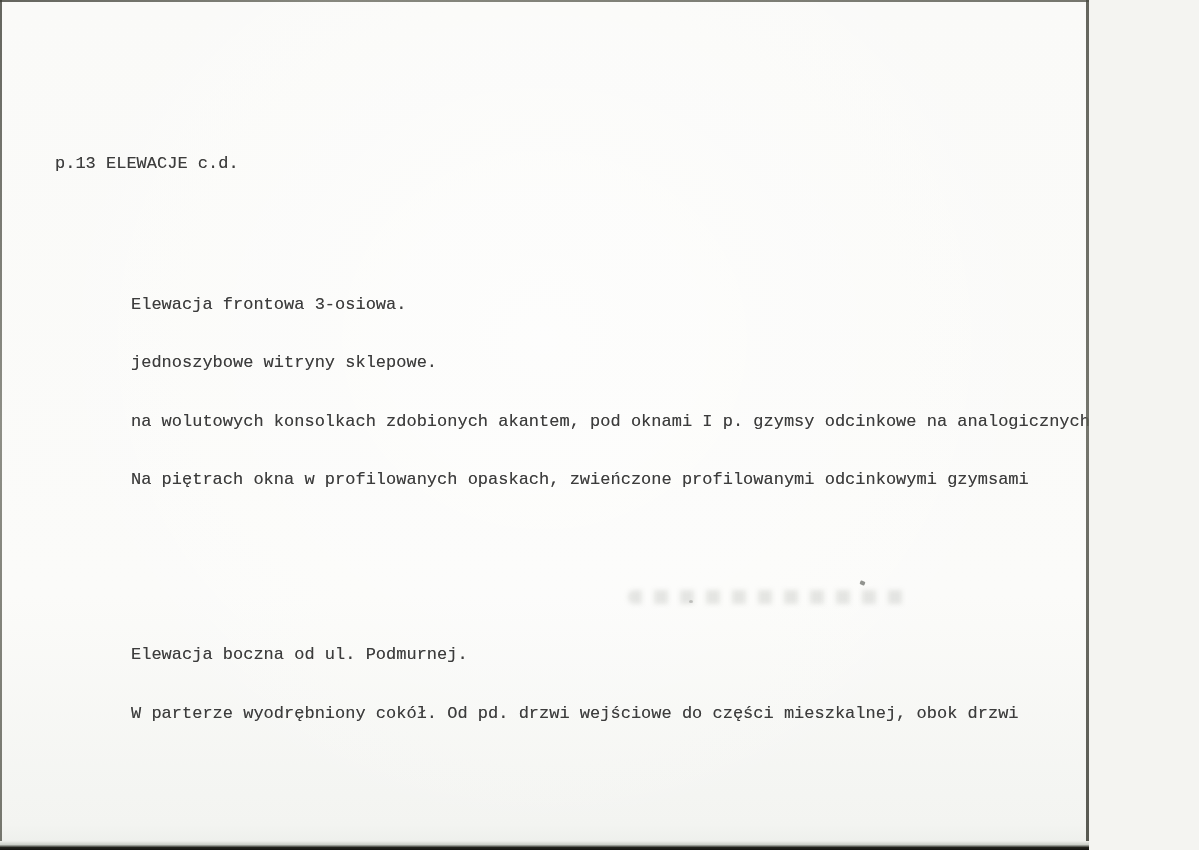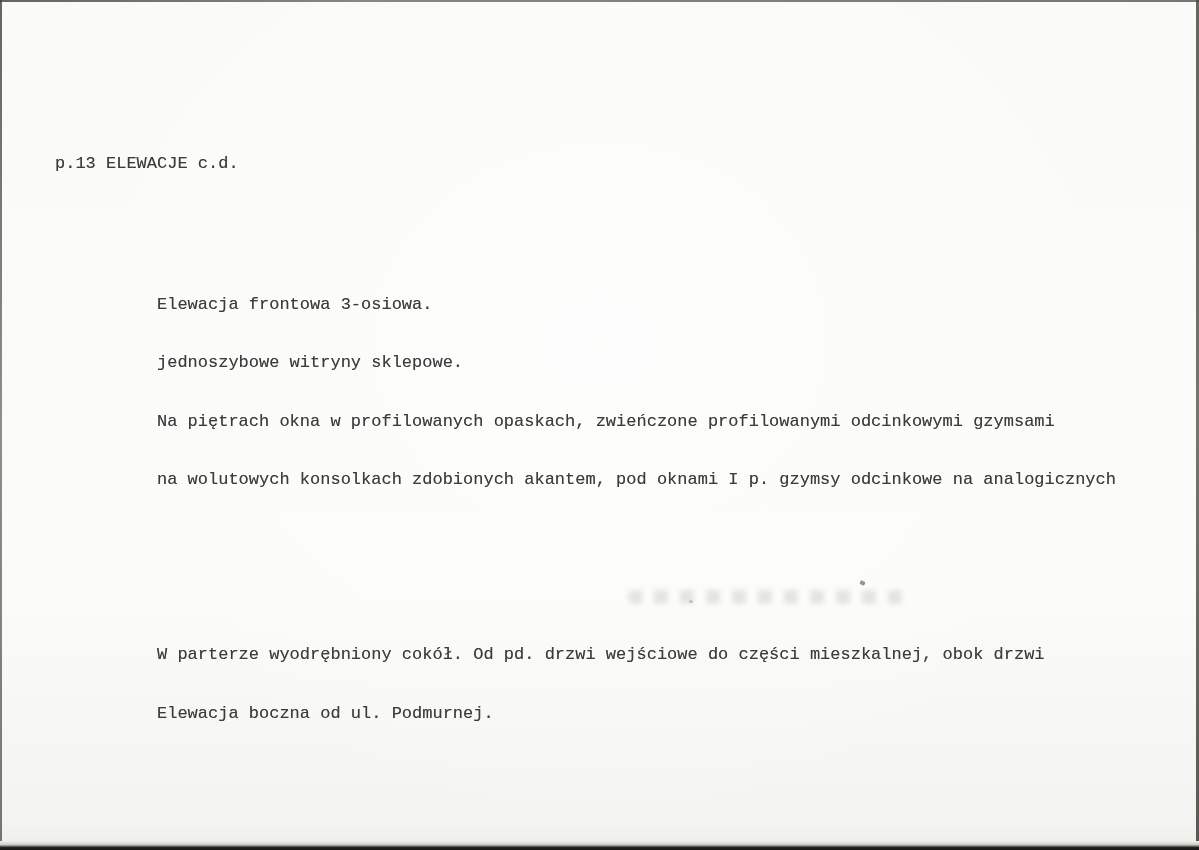--- a/index.html
+++ b/index.html
@@ -5,21 +5,21 @@
   html, body {
     margin: 0;
     padding: 0;
     width: 1199px;
     height: 850px;
     overflow: hidden;
     background: #f4f4f1;
   }
   .scan-page {
     position: relative;
-    width: 1199px;
+    width: 1089px;
     height: 850px;
     background:
       radial-gradient(ellipse at 50% 40%, rgba(255,255,255,0.6), rgba(0,0,0,0) 70%),
       linear-gradient(180deg, #fafaf8 0%, #fbfbf9 70%, #f3f4f1 97%, #eceeea 100%);
     font-family: "Liberation Mono", "DejaVu Sans Mono", monospace;
     font-size: 17px;
     line-height: 19.5px;
     color: #3c3c3c;
     text-shadow: 0 0 0.5px rgba(70,70,70,0.55);
   }
@@ -47,42 +47,42 @@
              background: rgba(110,112,105,0.35); border-radius:50%; }
 
   .doc {
     position: absolute;
     left: 55px;
     top: 95px;
     width: 1110px;
     white-space: pre;
   }
   .page-header { margin-bottom: 24px; }
-  .para { margin-bottom: 19px; margin-left: 102px; }
+  .para { margin-bottom: 19px; margin-left: 76px; }
   .line { height: 19.5px; }
 </style>
 </head>
 <body>
 
 <div class="scan-page">
 
   <div class="doc">
 
     <div class="page-header line">p.13 ELEWACJE c.d.</div>
 
     <div class="para">
       <div class="line">Elewacja frontowa 3-osiowa.</div>
       <div class="line">jednoszybowe witryny sklepowe.</div>
+      <div class="line">na wolutowych konsolkach zdobionych akantem, pod oknami I p. gzymsy odcinkowe na analogicznych</div>
       <div class="line">Na piętrach okna w profilowanych opaskach, zwieńczone profilowanymi odcinkowymi gzymsami</div>
-      <div class="line">na wolutowych konsolkach zdobionych akantem, pod oknami I p. gzymsy odcinkowe na analogicznych</div>
     </div>
 
     <div class="para">
+      <div class="line">Elewacja boczna od ul. Podmurnej.</div>
       <div class="line">W parterze wyodrębniony cokół. Od pd. drzwi wejściowe do części mieszkalnej, obok drzwi</div>
-      <div class="line">Elewacja boczna od ul. Podmurnej.</div>
       
       
       
     </div>
 
     
 
     
 
     

